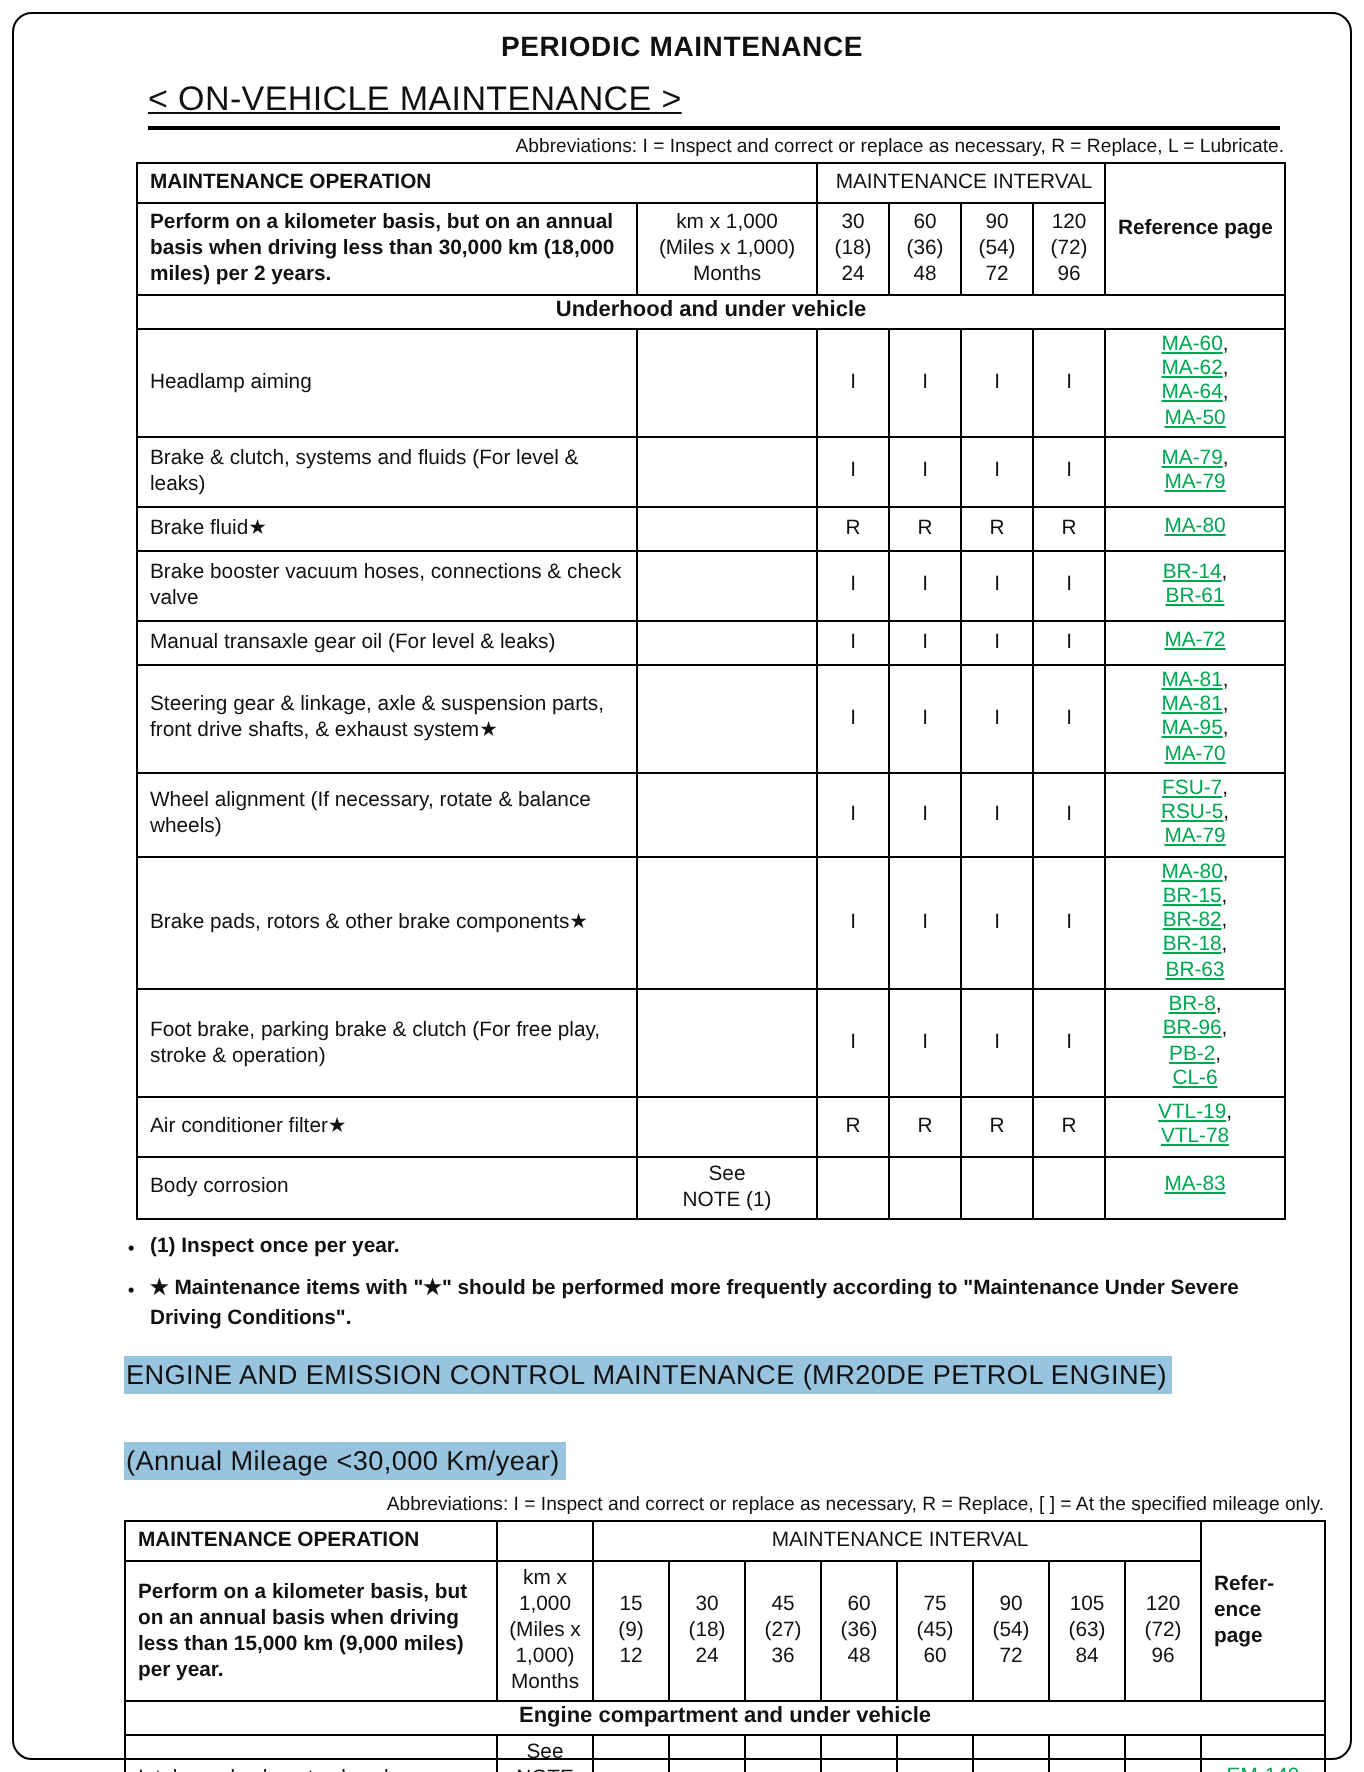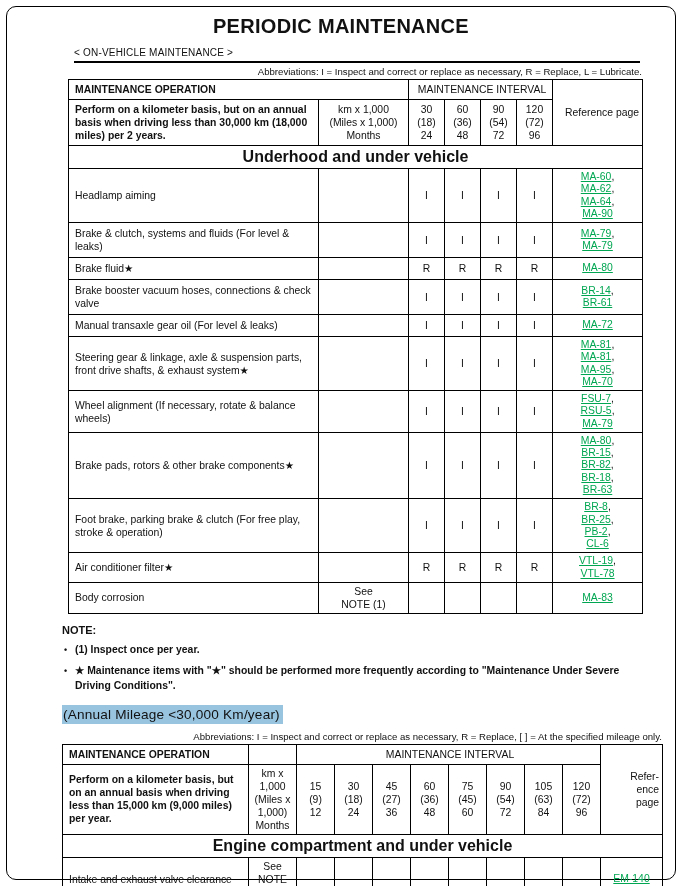--- a/index.html
+++ b/index.html
@@ -5,37 +5,37 @@
   html,body{margin:0;padding:0;}
   body{
     width:682px;height:886px;background:#ffffff;position:relative;
     font-family:"Liberation Sans", sans-serif;color:#111;
     -webkit-font-smoothing:antialiased;
   }
   .page-border{position:absolute;left:6px;top:6px;right:6px;bottom:6px;
     border:1px solid #000;border-radius:10px;pointer-events:none;}
   .content{position:absolute;left:0;top:0;width:682px;}
 
-  .title{ text-align:center;font-weight:bold;font-size:20px;margin-top:15px;letter-spacing:.3px;}
+  .title{ text-align:center;font-weight:bold;font-size:14px;margin-top:15px;letter-spacing:.3px;}
   .subtitle-wrap{margin:9px 0 0 74px;width:566px;border-bottom:2.5px solid #000;padding-bottom:3px;
-    font-size:10px;letter-spacing:.2px;}
+    font-size:17px;letter-spacing:.2px;text-decoration:underline;}
   .abbrev{width:574px;margin:3px 0 0 68px;text-align:right;font-size:9.6px;}
   .abbrev2{width:600px;margin:7px 0 0 62px;text-align:right;font-size:9.6px;}
 
   table{border-collapse:collapse;table-layout:fixed;}
   .t1{margin:2px 0 0 68px;width:574px;}
   .t2{margin:2px 0 0 62px;width:600px;}
   th,td{border:1px solid #000;font-size:10.4px;padding:2px 3px;vertical-align:middle;line-height:1.25;}
   th{font-weight:bold;text-align:left;padding:3px 3px 3px 6px;}
   .interval-h{text-align:center;font-weight:normal;}
-  .ref-h{text-align:right;font-weight:normal;vertical-align:middle;}
+  .ref-h{text-align:left;font-weight:bold;vertical-align:middle;}
   .pre{white-space:pre-line;}
   .desc-cell{padding:3px 6px;font-weight:bold;}
   .units-cell{text-align:center;white-space:pre-line;padding:2px 1px;}
-  .section-row td{font-weight:bold;text-align:center;font-size:16px;padding:1px;}
+  .section-row td{font-weight:bold;text-align:center;font-size:11px;padding:1px;}
   .op-cell{padding:4px 6px;}
   .mark-cell{text-align:center;}
   .refs-cell{text-align:center;padding:2px 1px;}
   .link{color:#00a651;text-decoration:underline;cursor:pointer;}
   .ref-line{line-height:1.18;}
 
   .note-label{margin:10px 0 0 62px;font-weight:bold;font-size:11px;}
   .note-item{margin:7px 0 0 64px;width:572px;font-weight:bold;font-size:10.4px;
     display:flex;line-height:1.4;}
   .bullet{width:11px;flex:0 0 11px;font-size:9px;padding-top:1px;}
@@ -101,21 +101,21 @@
           <td class="op-cell">Headlamp aiming</td>
           <td class="units-cell pre"></td>
           <td class="mark-cell">I</td>
           <td class="mark-cell">I</td>
           <td class="mark-cell">I</td>
           <td class="mark-cell">I</td>
           <td class="refs-cell">
             <div class="ref-line"><span class="link">MA-60</span>,</div>
             <div class="ref-line"><span class="link">MA-62</span>,</div>
             <div class="ref-line"><span class="link">MA-64</span>,</div>
-            <div class="ref-line"><span class="link">MA-90</span></div>
+            <div class="ref-line"><span class="link">MA-50</span></div>
           </td>
         </tr>
         <tr>
           <td class="op-cell">Brake &amp; clutch, systems and fluids (For level &amp; leaks)</td>
           <td class="units-cell pre"></td>
           <td class="mark-cell">I</td>
           <td class="mark-cell">I</td>
           <td class="mark-cell">I</td>
           <td class="mark-cell">I</td>
           <td class="refs-cell">
@@ -201,21 +201,21 @@
         </tr>
         <tr>
           <td class="op-cell">Foot brake, parking brake &amp; clutch (For free play, stroke &amp; operation)</td>
           <td class="units-cell pre"></td>
           <td class="mark-cell">I</td>
           <td class="mark-cell">I</td>
           <td class="mark-cell">I</td>
           <td class="mark-cell">I</td>
           <td class="refs-cell">
             <div class="ref-line"><span class="link">BR-8</span>,</div>
-            <div class="ref-line"><span class="link">BR-25</span>,</div>
+            <div class="ref-line"><span class="link">BR-96</span>,</div>
             <div class="ref-line"><span class="link">PB-2</span>,</div>
             <div class="ref-line"><span class="link">CL-6</span></div>
           </td>
         </tr>
         <tr>
           <td class="op-cell">Air conditioner filter★</td>
           <td class="units-cell pre"></td>
           <td class="mark-cell">R</td>
           <td class="mark-cell">R</td>
           <td class="mark-cell">R</td>
@@ -233,34 +233,34 @@
           <td class="mark-cell"></td>
           <td class="mark-cell"></td>
           <td class="mark-cell"></td>
           <td class="refs-cell">
             <div class="ref-line"><span class="link">MA-83</span></div>
           </td>
         </tr>
       </tbody>
   </table>
 
-  <div class="note-label">NOTE:</div>
   <div id="notes-list">
       <div class="note-item">
         <span class="bullet">•</span>
         <span>(1) Inspect once per year.</span>
       </div>
       <div class="note-item">
         <span class="bullet">•</span>
         <span>★ Maintenance items with "★" should be performed more frequently according to "Maintenance Under Severe Driving Conditions".</span>
       </div>
     </div>
 
   <div class="sel-heading">
-    <span class="sel-line" id="sel2" style="background: rgb(153, 196, 224);">(Annual Mileage &lt;30,000 Km/year)</span>
+    <span class="sel-line" id="sel1" style="background: rgb(153, 196, 224);">ENGINE AND EMISSION CONTROL MAINTENANCE (MR20DE PETROL ENGINE)</span>
+    <span class="sel-line" id="sel2" style="background: rgb(153, 196, 224); margin-top: 24px;">(Annual Mileage &lt;30,000 Km/year)</span>
   </div>
 
   <div class="abbrev2">Abbreviations: I = Inspect and correct or replace as necessary,   R = Replace,   [ ] = At the specified mileage only.</div>
 
   <table class="t2">
     <colgroup>
       <col style="width:186px">
         <col style="width:48px">
       <col style="width:38px">
         <col style="width:38px">

